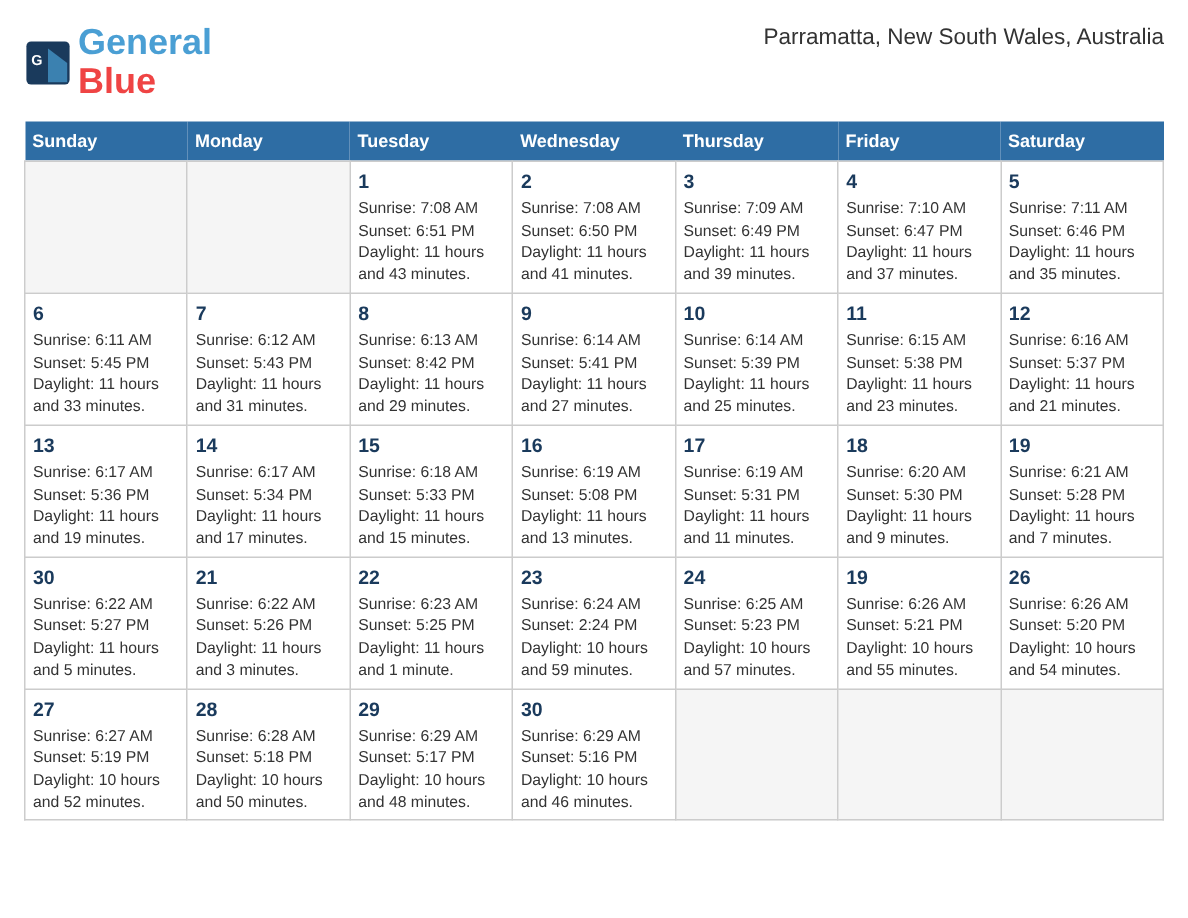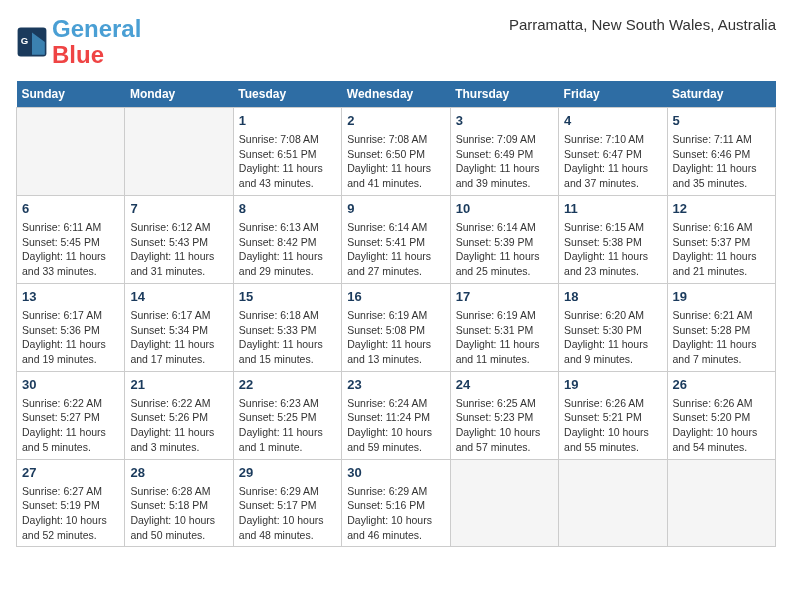--- a/index.html
+++ b/index.html
@@ -144,21 +144,21 @@
         <td><span class="day-num">15</span><span>Sunrise: 6:18 AM</span><br><span>Sunset: 5:33 PM</span><br><span>Daylight: 11 hours and 15 minutes.</span></td>
         <td><span class="day-num">16</span><span>Sunrise: 6:19 AM</span><br><span>Sunset: 5:08 PM</span><br><span>Daylight: 11 hours and 13 minutes.</span></td>
         <td><span class="day-num">17</span><span>Sunrise: 6:19 AM</span><br><span>Sunset: 5:31 PM</span><br><span>Daylight: 11 hours and 11 minutes.</span></td>
         <td><span class="day-num">18</span><span>Sunrise: 6:20 AM</span><br><span>Sunset: 5:30 PM</span><br><span>Daylight: 11 hours and 9 minutes.</span></td>
         <td><span class="day-num">19</span><span>Sunrise: 6:21 AM</span><br><span>Sunset: 5:28 PM</span><br><span>Daylight: 11 hours and 7 minutes.</span></td>
       </tr>
       <tr>
         <td><span class="day-num">30</span><span>Sunrise: 6:22 AM</span><br><span>Sunset: 5:27 PM</span><br><span>Daylight: 11 hours and 5 minutes.</span></td>
         <td><span class="day-num">21</span><span>Sunrise: 6:22 AM</span><br><span>Sunset: 5:26 PM</span><br><span>Daylight: 11 hours and 3 minutes.</span></td>
         <td><span class="day-num">22</span><span>Sunrise: 6:23 AM</span><br><span>Sunset: 5:25 PM</span><br><span>Daylight: 11 hours and 1 minute.</span></td>
-        <td><span class="day-num">23</span><span>Sunrise: 6:24 AM</span><br><span>Sunset: 11:24 PM</span><br><span>Daylight: 10 hours and 59 minutes.</span></td>
+        <td><span class="day-num">23</span><span>Sunrise: 6:24 AM</span><br><span>Sunset: 2:24 PM</span><br><span>Daylight: 10 hours and 59 minutes.</span></td>
         <td><span class="day-num">24</span><span>Sunrise: 6:25 AM</span><br><span>Sunset: 5:23 PM</span><br><span>Daylight: 10 hours and 57 minutes.</span></td>
         <td><span class="day-num">19</span><span>Sunrise: 6:26 AM</span><br><span>Sunset: 5:21 PM</span><br><span>Daylight: 10 hours and 55 minutes.</span></td>
         <td><span class="day-num">26</span><span>Sunrise: 6:26 AM</span><br><span>Sunset: 5:20 PM</span><br><span>Daylight: 10 hours and 54 minutes.</span></td>
       </tr>
       <tr>
         <td><span class="day-num">27</span><span>Sunrise: 6:27 AM</span><br><span>Sunset: 5:19 PM</span><br><span>Daylight: 10 hours and 52 minutes.</span></td>
         <td><span class="day-num">28</span><span>Sunrise: 6:28 AM</span><br><span>Sunset: 5:18 PM</span><br><span>Daylight: 10 hours and 50 minutes.</span></td>
         <td><span class="day-num">29</span><span>Sunrise: 6:29 AM</span><br><span>Sunset: 5:17 PM</span><br><span>Daylight: 10 hours and 48 minutes.</span></td>
         <td><span class="day-num">30</span><span>Sunrise: 6:29 AM</span><br><span>Sunset: 5:16 PM</span><br><span>Daylight: 10 hours and 46 minutes.</span></td>
         <td class="empty"></td>

